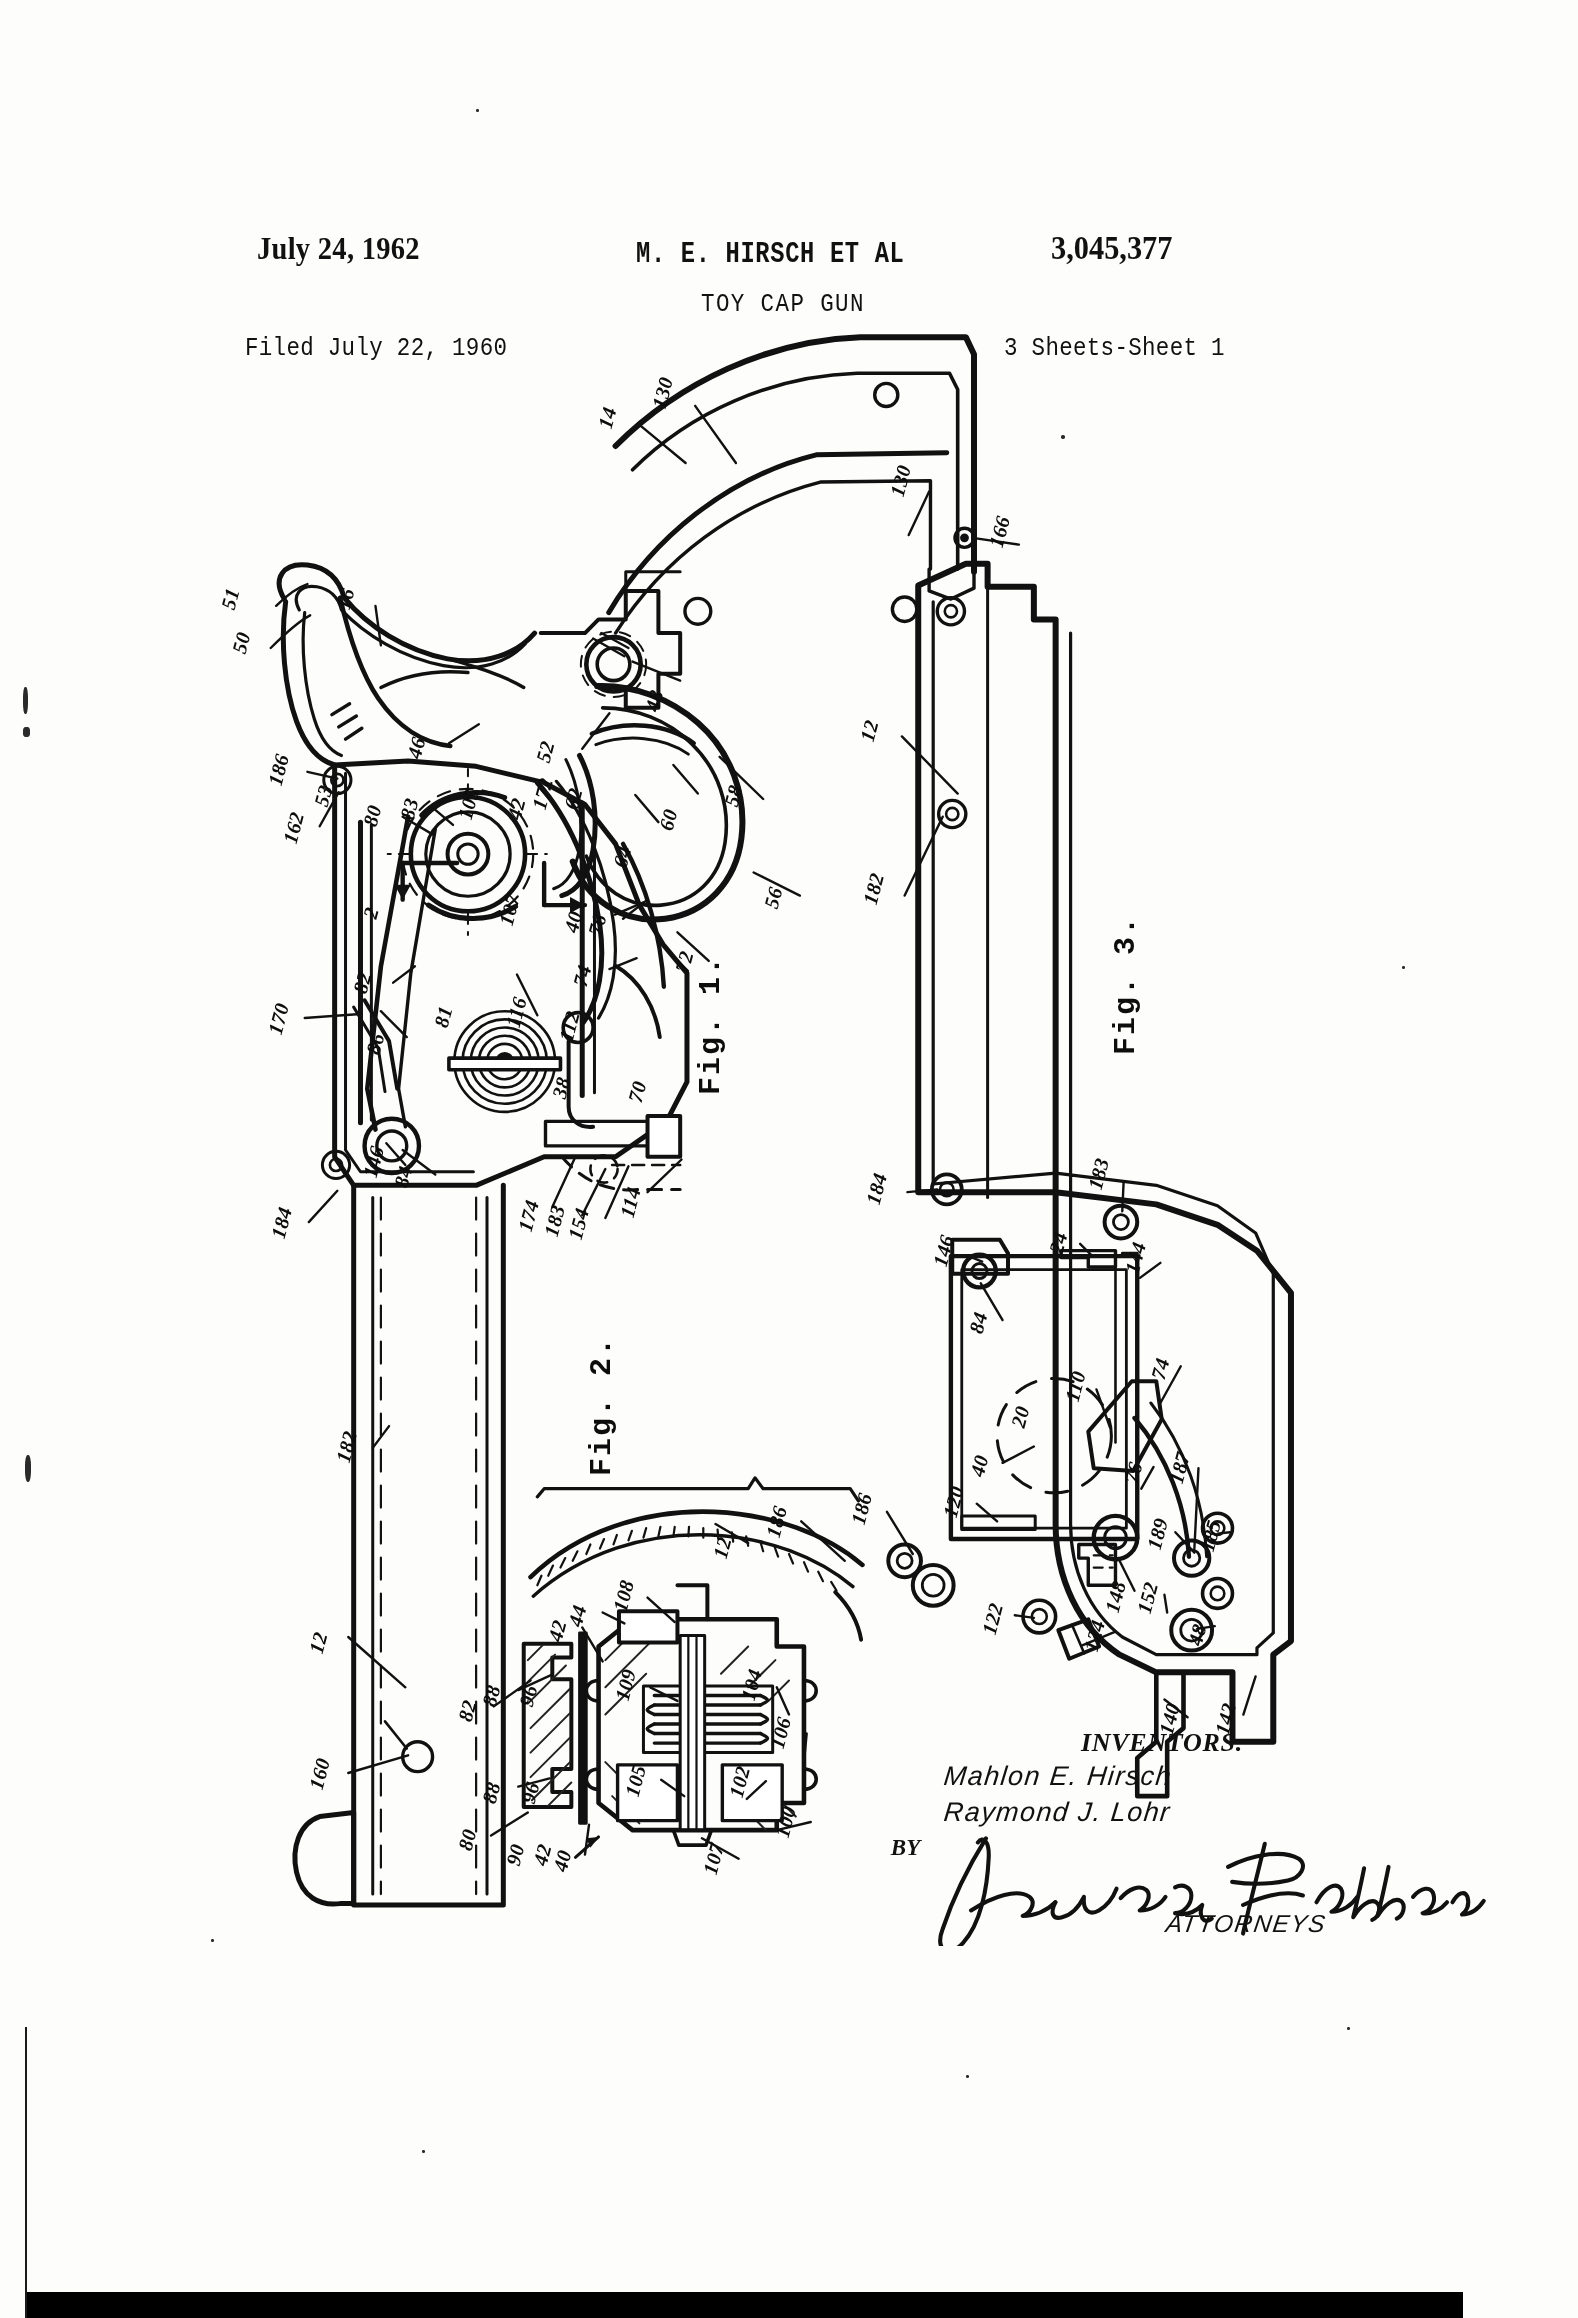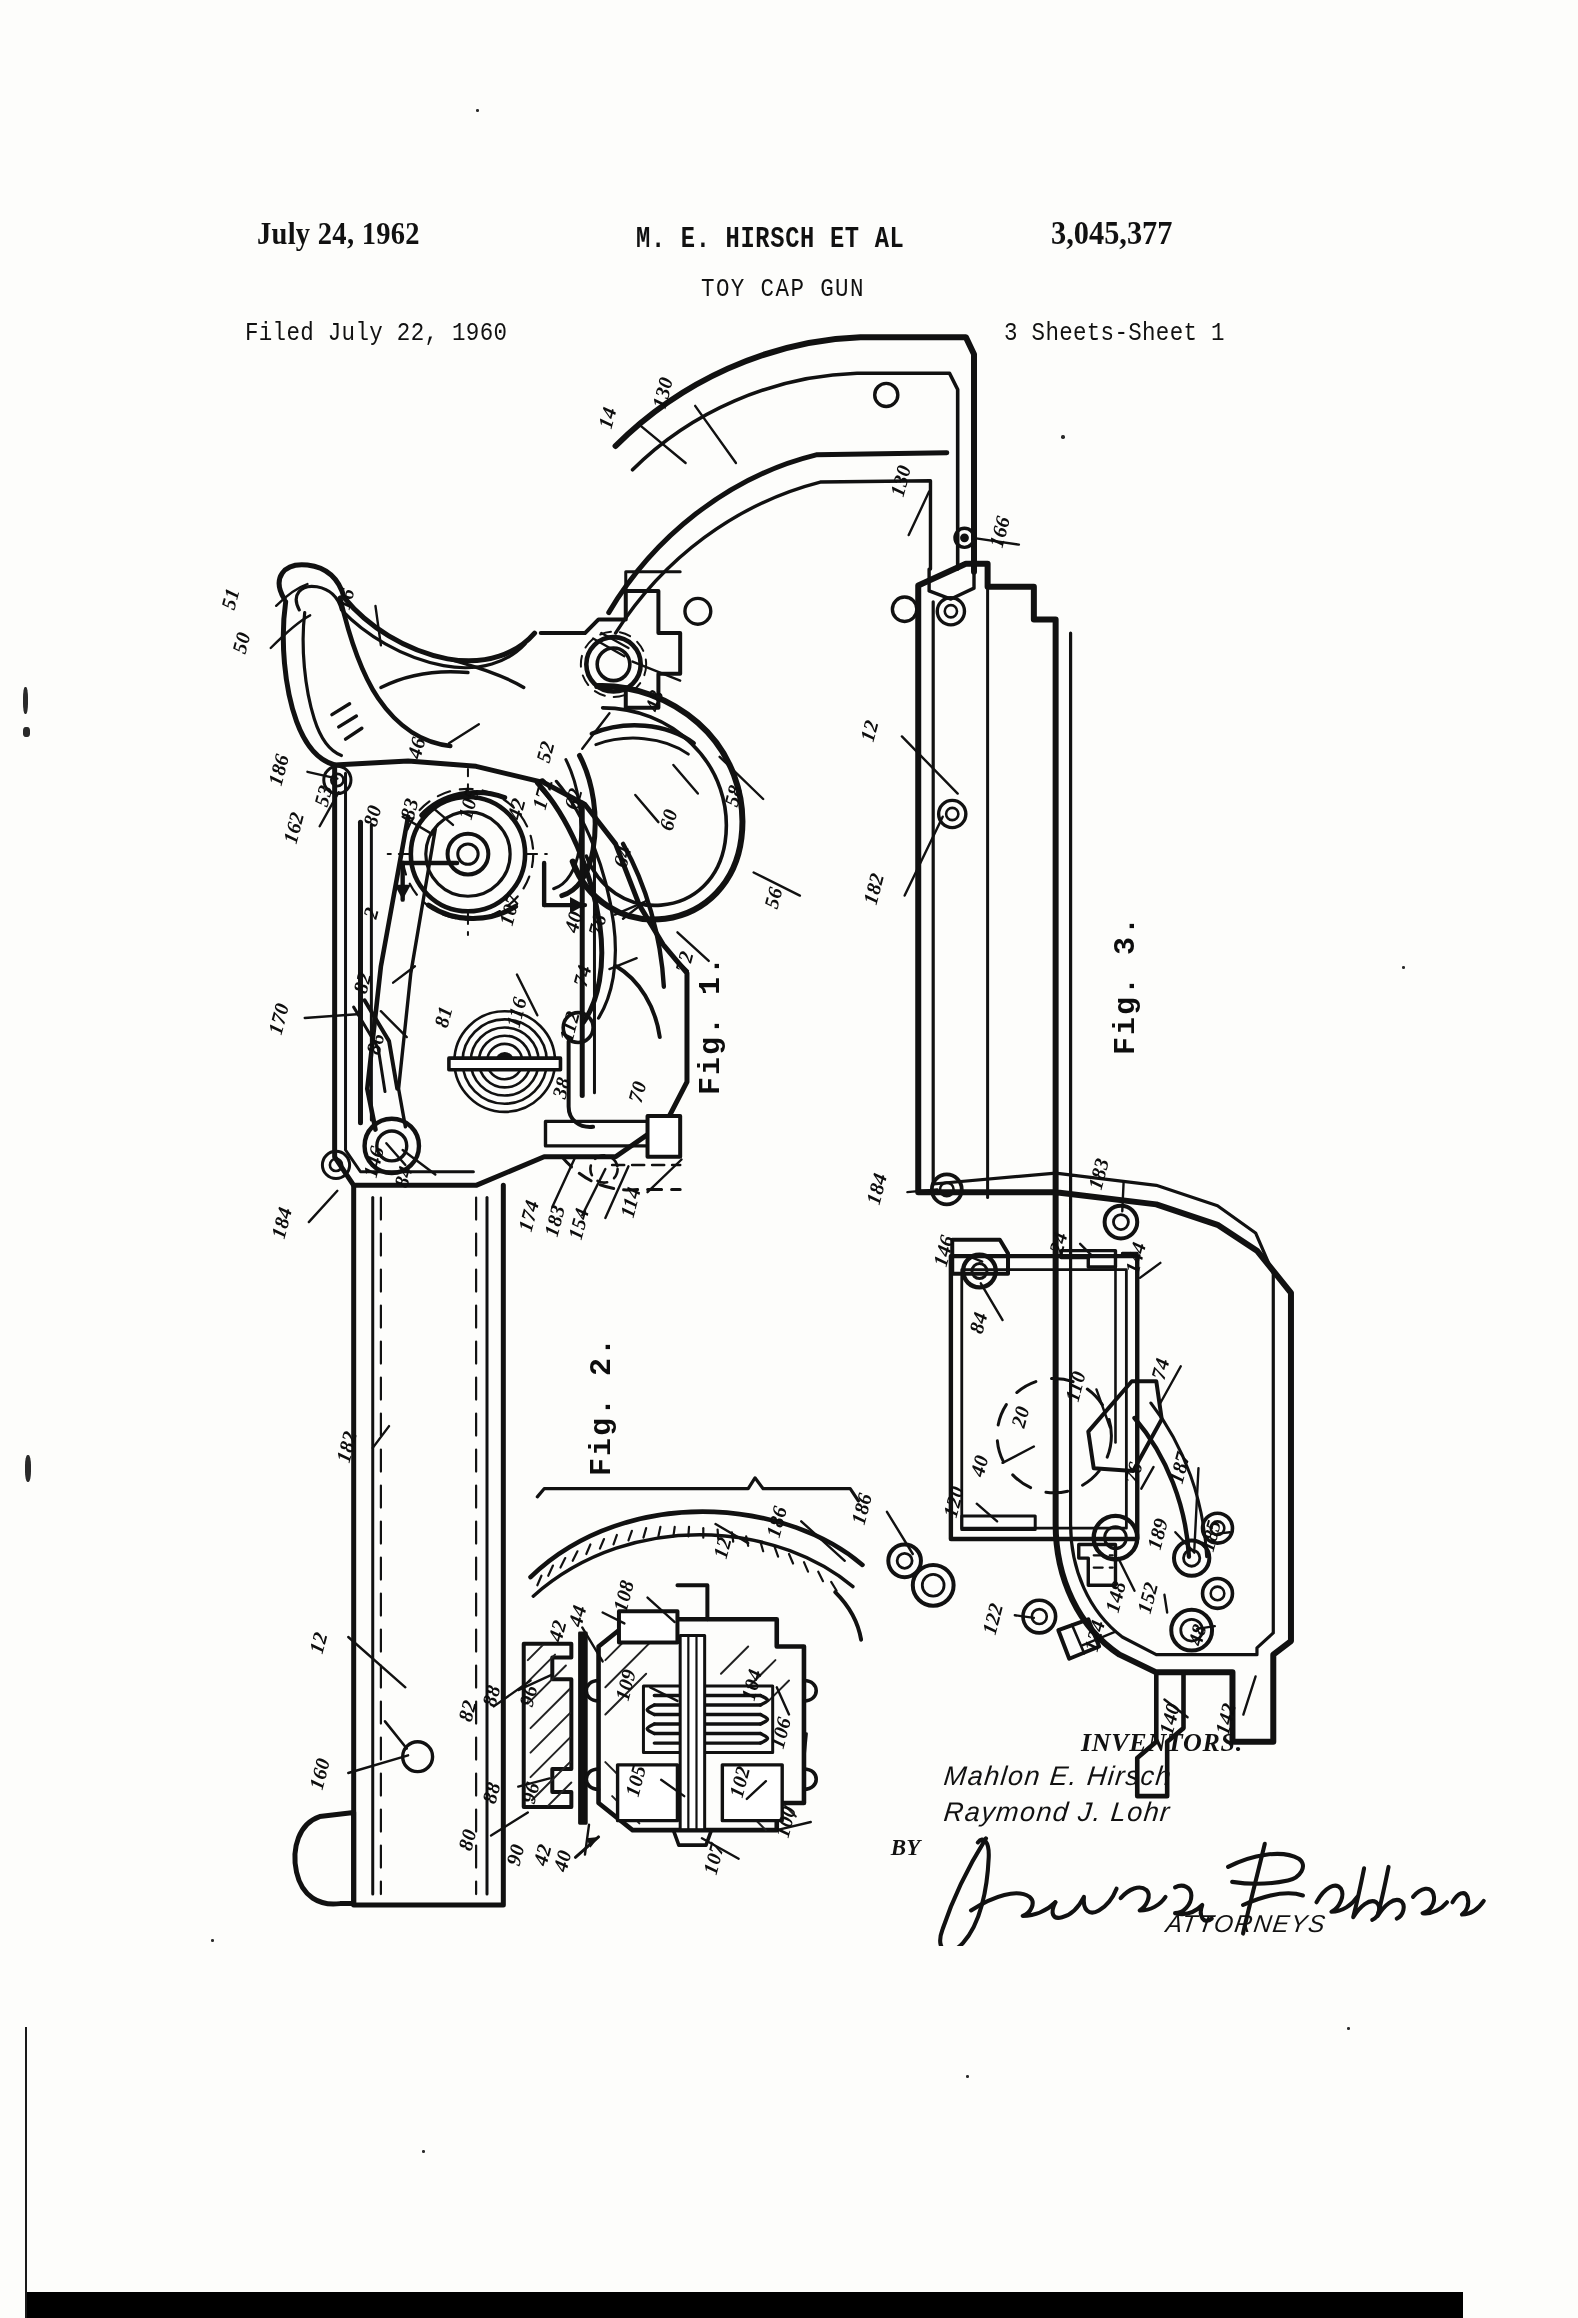--- a/index.html
+++ b/index.html
@@ -5,21 +5,21 @@
   html,body{margin:0;padding:0;background:#ffffff;}
   body{
     width:1578px;height:2319px;position:relative;overflow:hidden;
     font-family:"Liberation Serif", serif;
     color:#111;
     background:#fdfdfb;
   }
   .sheet{position:absolute;inset:0;}
 
   
-  .hdr{position:absolute;left:0;top:0;width:1578px;height:286px;}
+  .hdr{position:absolute;left:0;top:15px;width:1578px;height:286px;}
   .hdr-date{
     position:absolute;left:257px;top:216px;
     font-family:"Liberation Serif", serif;
     font-weight:700;font-size:31px;letter-spacing:0.3px;
     transform:scaleX(.92);transform-origin:left center;
   }
   .hdr-names{
     position:absolute;left:636px;top:225px;
     font-family:"Liberation Mono", monospace;
     font-size:25px;letter-spacing:0.7px;font-weight:700;

